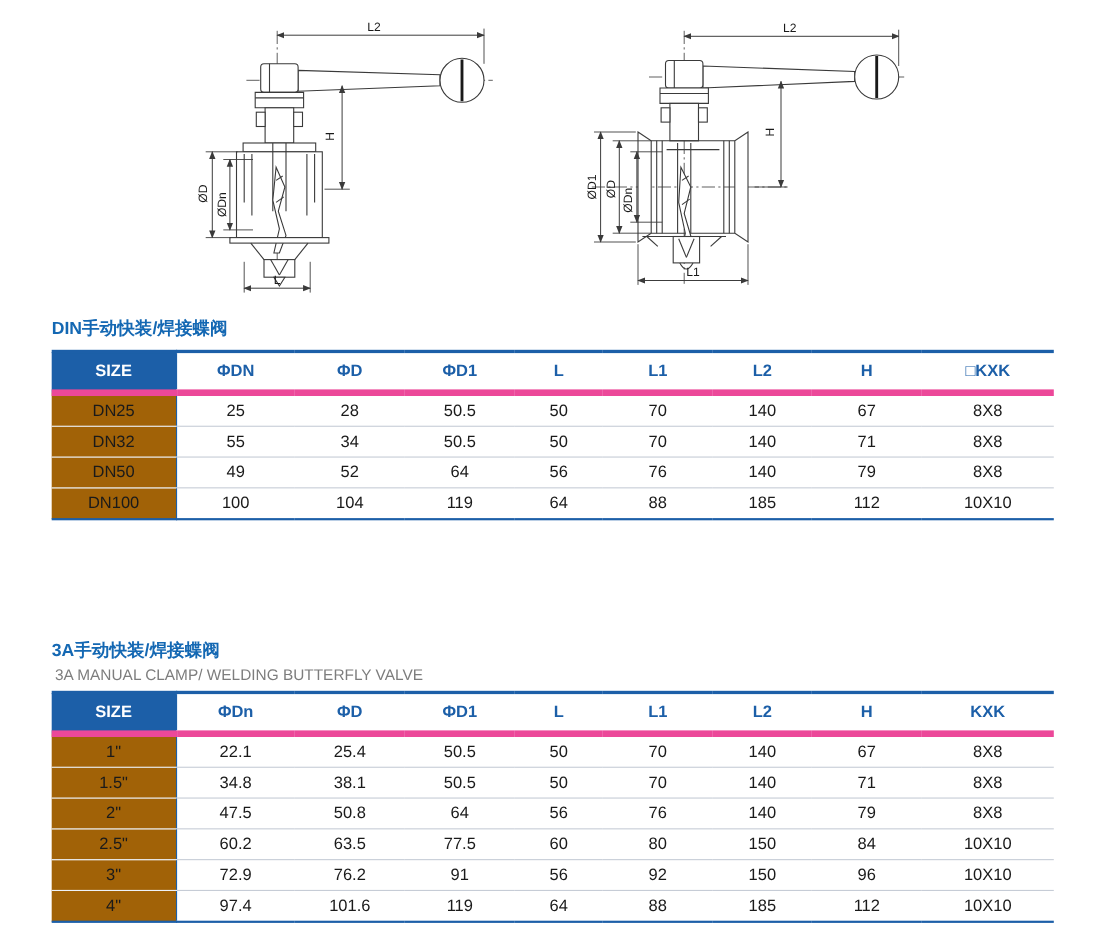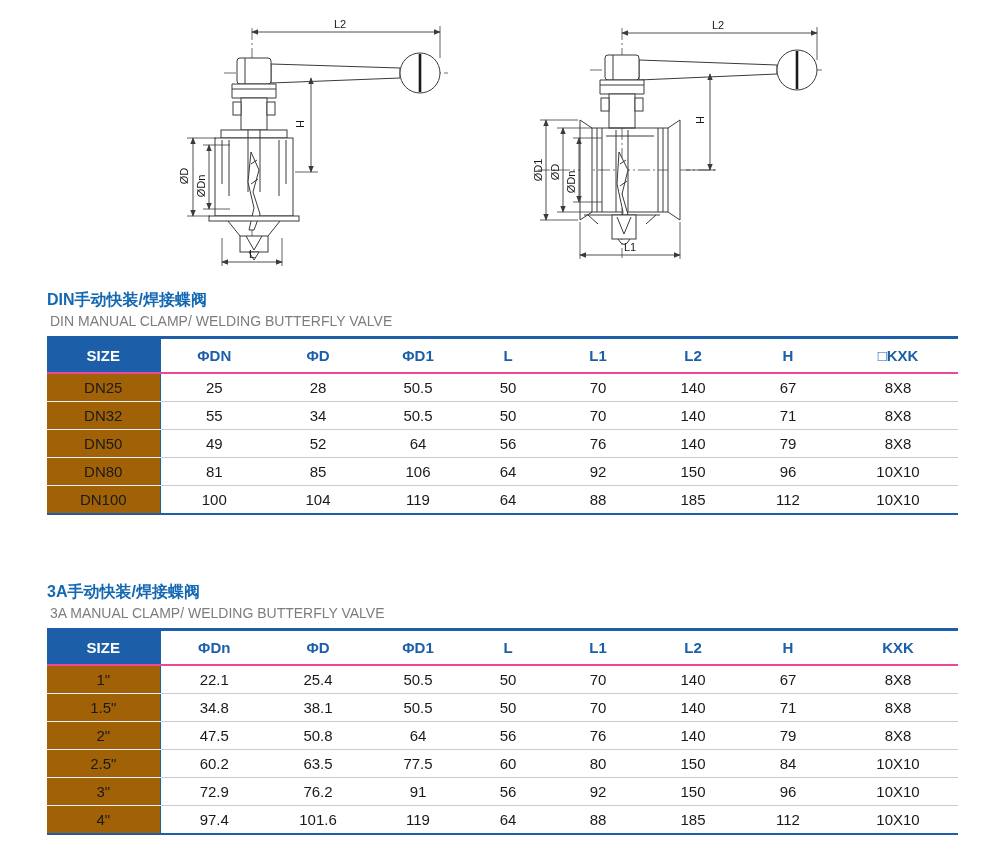--- a/index.html
+++ b/index.html
@@ -21,21 +21,21 @@
   
   .section{position:absolute;left:47px;width:911px;}
   #section-din{top:288px;}
   #section-3a{top:580px;}
   .sec-title{margin:0;font-size:16px;font-weight:bold;color:#1468b3;line-height:24px;}
   .sec-subtitle{margin:1px 0 0 3px;font-size:14px;color:#7d7d7d;line-height:17px;}
   table.spec-table{border-collapse:collapse;table-layout:fixed;width:911px;margin-top:6px;
     border-top:3px solid #1c5fa8;border-bottom:2px solid #1c5fa8;}
   table.spec-table th{
     height:33px;font-size:15px;font-weight:bold;color:#1c5fa8;text-align:center;
-    border-bottom:2px solid #ec4899;background:#ffffff;padding:0;}
+    border-bottom:6px solid #ec4899;background:#ffffff;padding:0;}
   table.spec-table th.size-h{background:#1c5fa8;color:#ffffff;}
   table.spec-table td{
     height:27px;font-size:15px;color:#1a1a1a;text-align:center;
     border-bottom:1px solid #c6ccd6;background:#ffffff;padding:0;}
   table.spec-table td.size-c{background:#a16207;border-bottom:1px solid #eef2f8;}
   table.spec-table th.size-h,table.spec-table td.size-c{border-right:1px solid #1c5fa8;}
   table.spec-table tr:last-child td{border-bottom:none;}
 </style>
 </head>
 <body>
@@ -200,21 +200,20 @@
 
     <line class="dim" x1="62" y1="243" x2="162" y2="243" marker-start="url(#arrR)" marker-end="url(#arrR)"></line>
     <line class="ext" x1="62" y1="210" x2="62" y2="247"></line>
     <line class="ext" x1="162" y1="210" x2="162" y2="247"></line>
     <text x="112" y="239" text-anchor="middle">L1</text>
   </g>
 </svg>
 
 <div class="section" id="section-din">
   <h2 class="sec-title">DIN手动快装/焊接蝶阀</h2>
-  <div class="sec-subtitle">DIN MANUAL CLAMP/ WELDING BUTTERFLY VALVE</div>
   <table class="spec-table">
       <colgroup>
         <col style="width: 113px;">
         <col style="width: 108px;">
         <col style="width: 100px;">
         <col style="width: 100px;">
         <col style="width: 80px;">
         <col style="width: 100px;">
         <col style="width: 90px;">
         <col style="width: 100px;">
@@ -261,31 +260,20 @@
           <td class="">49</td>
           <td class="">52</td>
           <td class="">64</td>
           <td class="">56</td>
           <td class="">76</td>
           <td class="">140</td>
           <td class="">79</td>
           <td class="">8X8</td>
         </tr>
         <tr>
-          <td class="size-c">DN80</td>
-          <td class="">81</td>
-          <td class="">85</td>
-          <td class="">106</td>
-          <td class="">64</td>
-          <td class="">92</td>
-          <td class="">150</td>
-          <td class="">96</td>
-          <td class="">10X10</td>
-        </tr>
-        <tr>
           <td class="size-c">DN100</td>
           <td class="">100</td>
           <td class="">104</td>
           <td class="">119</td>
           <td class="">64</td>
           <td class="">88</td>
           <td class="">185</td>
           <td class="">112</td>
           <td class="">10X10</td>
         </tr>

